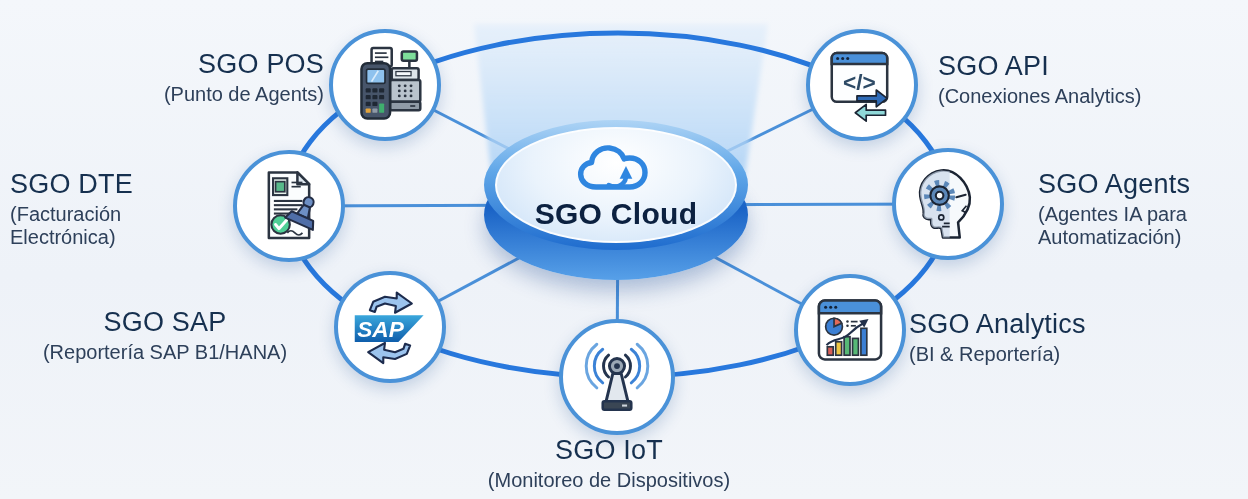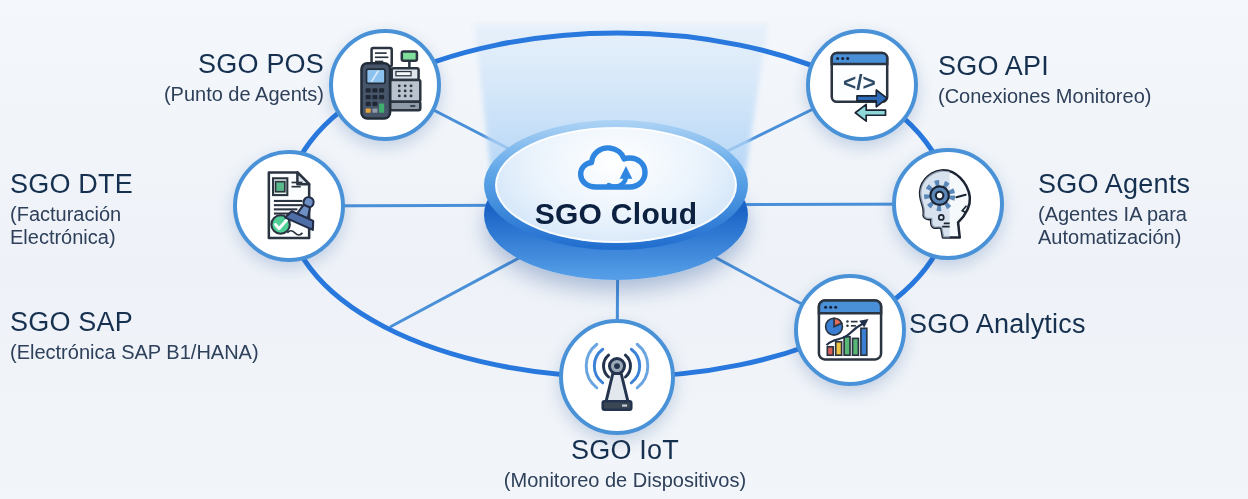--- a/index.html
+++ b/index.html
@@ -40,22 +40,22 @@
   .node-agents{left:892px;top:148px;}
   .node-api{left:806px;top:29px;}
 
   
   .label{position:absolute;z-index:4;}
   .label .title{font-size:27px;font-weight:400;color:#16304f;letter-spacing:.2px;line-height:1.1;}
   .label .subtitle{font-size:20px;color:#2e405a;margin-top:3px;line-height:1.15;}
   .label-pos{left:40px;top:50px;width:284px;text-align:right;}
   .label-dte{left:10px;top:170px;width:212px;text-align:left;}
   .label-dte .subtitle{display:inline-block;max-width:160px;}
-  .label-sap{left:10px;top:308px;width:310px;text-align:left;}
-  .label-iot{left:425px;top:436px;width:400px;text-align:center;}
+  .label-sap{left:10px;top:308px;width:310px;text-align:center;}
+  .label-iot{left:409px;top:436px;width:400px;text-align:center;}
   .label-api{left:938px;top:52px;width:300px;text-align:left;}
   .label-agents{left:1038px;top:170px;width:220px;text-align:left;}
   .label-agents .subtitle{display:inline-block;max-width:178px;}
   .label-analytics{left:909px;top:310px;width:310px;text-align:left;}
 </style>
 </head>
 <body>
 
 <div class="stage">
 
@@ -165,23 +165,37 @@
         <path d="M52 62 H80 L84 72 H48 Z" fill="#4f6ea8" stroke="#222c44" stroke-width="2.5" stroke-linejoin="round"></path>
       </g>
       <path d="M48 82 q4 -5 9 0 t9 0" fill="none" stroke="#2b3441" stroke-width="2"></path>
     </svg>
   </div>
   <div class="label label-dte">
     <div class="title">SGO DTE</div>
     <div class="subtitle">(Facturación Electrónica)</div>
   </div>
 
+  <div class="node node-sap">
+    <svg viewBox="0 0 100 100">
+      <defs>
+        <linearGradient id="sapg" x1="0" y1="0" x2="0" y2="1">
+          <stop offset="0" stop-color="#3aa7dc"></stop>
+            <stop offset="1" stop-color="#0e5dab"></stop>
+        </linearGradient>
+      </defs>
+      <polygon points="8,36 90,36 60,68 8,68" fill="url(#sapg)"></polygon>
+      <text x="11" y="62" font-size="27" font-weight="bold" font-style="italic" font-family="Liberation Sans, sans-serif" fill="#ffffff">SAP</text>
+      <polygon points="26,30 30,20 44,14 58,16 58,9 76,22 56,33 57,25 44,22 34,26 32,32" fill="#9cc4ee" stroke="#1d2c4e" stroke-width="2.5" stroke-linejoin="round"></polygon>
+      <polygon points="74,72 70,82 56,88 42,86 42,93 24,80 44,69 43,77 56,80 66,76 68,70" fill="#9cc4ee" stroke="#1d2c4e" stroke-width="2.5" stroke-linejoin="round"></polygon>
+    </svg>
+  </div>
   <div class="label label-sap">
     <div class="title">SGO SAP</div>
-    <div class="subtitle">(Electrónica SAP B1/HANA)</div>
+    <div class="subtitle">(Reportería SAP B1/HANA)</div>
   </div>
 
   <div class="node node-iot">
     <svg viewBox="0 0 100 100">
       <g fill="none" stroke-linecap="round" stroke-width="3.5">
         <path d="M40 24 A17 17 0 0 0 40 50" stroke="#24344e"></path>
         <path d="M33 17 A25 25 0 0 0 33 57" stroke="#3b82d6"></path>
         <path d="M26 11 A33 33 0 0 0 26 63" stroke="#6aa5e0"></path>
         <path d="M60 24 A17 17 0 0 1 60 50" stroke="#24344e"></path>
         <path d="M67 17 A25 25 0 0 1 67 57" stroke="#3b82d6"></path>
@@ -218,20 +232,21 @@
         <rect x="43" y="58" width="7" height="22" fill="#57b876"></rect>
         <rect x="53" y="60" width="7" height="20" fill="#57b876"></rect>
         <rect x="63" y="48" width="7" height="32" fill="#3b7fd4"></rect>
       </g>
       <path d="M22 68 C32 58 40 64 50 54 C58 46 60 45 66 42" fill="none" stroke="#22304a" stroke-width="2.5"></path>
       <polygon points="61,39 72,37 67,47" fill="#22304a"></polygon>
     </svg>
   </div>
   <div class="label label-analytics">
     <div class="title">SGO Analytics</div>
+    <div class="subtitle">(BI &amp; Reportería)</div>
   </div>
 
   <div class="node node-agents">
     <svg viewBox="0 0 100 100">
       <path d="M42 10 C26 12 15 26 17 41 C18 49 22 54 21 61 C20 65 23 68 27 68 L30 68 C30 72 29 76 33 78 C36 79 40 77 42 79 L44 90 L64 90 L62 72 C70 64 77 54 76 42 C74 25 59 8 42 10 Z" fill="#f6f9fc" stroke="#1b2433" stroke-width="3" stroke-linejoin="round"></path>
       <path d="M42 10 C26 12 15 26 17 41 C18 49 22 54 21 61 C20 65 23 68 27 68 L30 68 C30 72 29 76 33 78 C36 79 40 77 42 79 L44 90 L52 90 L52 11 Z" fill="#c8d6e8" opacity="0.65"></path>
       <circle cx="40" cy="40" r="15" fill="none" stroke="#5b87b8" stroke-width="7" stroke-dasharray="5 5.8"></circle>
       <circle cx="40" cy="40" r="11" fill="#5b87b8" stroke="#1b2433" stroke-width="2.5"></circle>
       <circle cx="40" cy="40" r="4.5" fill="#f6f9fc" stroke="#1b2433" stroke-width="2.5"></circle>
       <path d="M60 42 l11 -3" stroke="#1b2433" stroke-width="2.5" stroke-linecap="round"></path>
@@ -252,16 +267,16 @@
       <circle cx="21" cy="18.5" r="1.8" fill="#13233a"></circle>
         <circle cx="27" cy="18.5" r="1.8" fill="#13233a"></circle>
         <circle cx="33" cy="18.5" r="1.8" fill="#13233a"></circle>
       <text x="47" y="56" text-anchor="middle" font-size="27" font-weight="bold" font-family="Liberation Sans, sans-serif" fill="#2d4a66">&lt;/&gt;</text>
       <polygon points="44,63 67,63 67,56 80,66 67,76 67,69 44,69" fill="#2e6bb8" stroke="#1b2433" stroke-width="2" stroke-linejoin="round"></polygon>
       <polygon points="78,80 55,80 55,73 42,83 55,93 55,86 78,86" fill="#8fd8d8" stroke="#1b2433" stroke-width="2" stroke-linejoin="round"></polygon>
     </svg>
   </div>
   <div class="label label-api">
     <div class="title">SGO API</div>
-    <div class="subtitle">(Conexiones Monitoreo)</div>
+    <div class="subtitle">(Conexiones Analytics)</div>
   </div>
 
 </div>
 
 </body></html>

